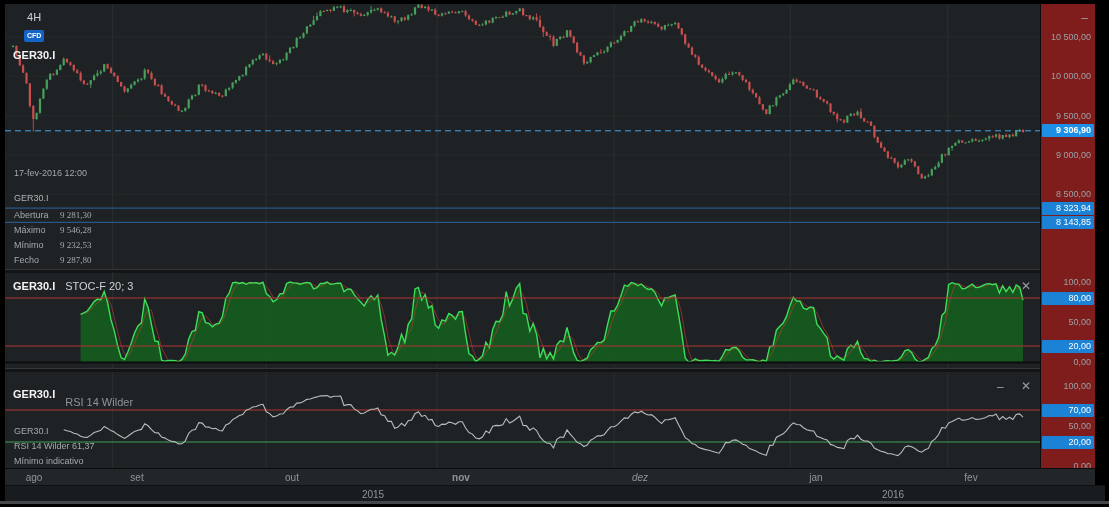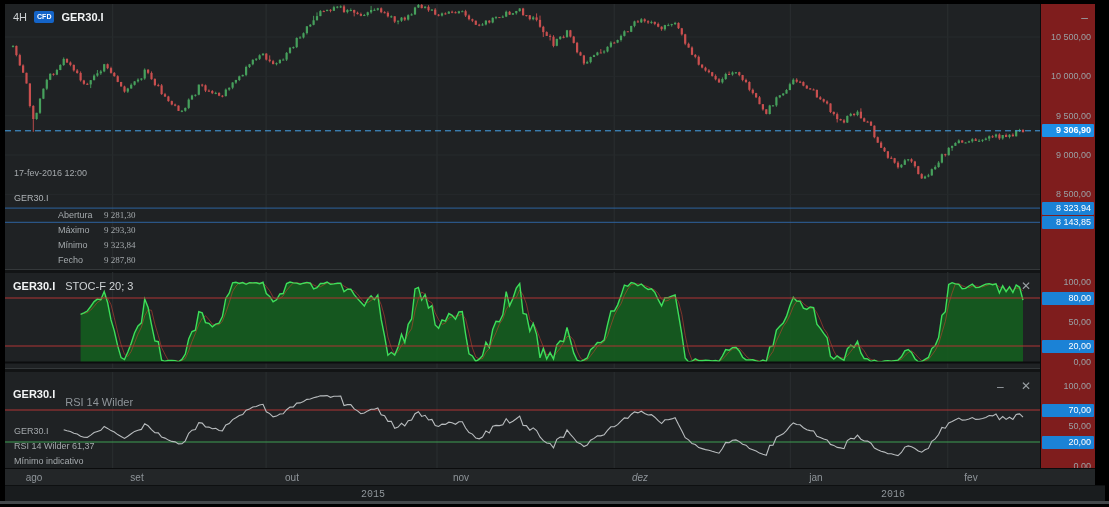--- a/index.html
+++ b/index.html
@@ -11,39 +11,39 @@
   #plot-stoch{top:268px;height:96px;}
   #plot-rsi{top:368px;height:96px;}
   .divider{position:absolute;left:0;width:1090px;height:3px;background:#121415;border-top:1px solid #34383a;}
   #div1{top:265px;} #div2{top:364px;}
   #axis{position:absolute;right:0;top:0;width:54px;height:464px;background:#7f1d1d;border-left:1px solid #0b0c0d;}
   .tick{position:absolute;right:4px;font-size:9px;color:#9aa0a4;line-height:10px;white-space:nowrap;}
   .badge{position:absolute;left:1px;right:1px;font-size:9px;line-height:13px;color:#fff;
          background:#1b82d6;text-align:right;padding-right:3px;border-radius:1px;}
   .badge.current{background:#1e8fe6;font-weight:bold;}
   #month-row{position:absolute;left:0;top:464px;width:1090px;height:17px;background:#232628;border-top:1px solid #0b0c0d;}
-  #year-row{position:absolute;left:0;top:481px;width:1100px;height:16px;background:#191c1e;border-top:1px solid #0e1011;font-family:Liberation Mono, monospace;}
+  #year-row{position:absolute;left:0;top:481px;width:1100px;height:16px;background:#191c1e;border-top:1px solid #0e1011;}
   .month-label,.year-label{position:absolute;top:3px;font-size:10px;color:#8f959a;transform:translateX(-50%);white-space:nowrap;text-align:right;}
-  #hdr-main{position:absolute;left:8px;top:7px;display:flex;align-items:center;gap:7px;}
+  #hdr-main{position:absolute;left:8px;top:7px;display:flex;align-items:center;gap:7px;flex-direction:column;}
   #hdr-main .interval{font-size:11px;color:#cfd3d5;}
   .cfd{background:#1464c8;color:#fff;font-size:7px;font-weight:bold;padding:2px 3px;border-radius:2px;line-height:8px;}
   .sym{font-size:11px;font-weight:bold;color:#f2f4f5;}
   .ind-name{font-size:11px;color:#cfd3d5;}
   .ind-name.dim{color:#8f959a;margin-top:16px;}
   .panel-hdr{position:absolute;left:8px;display:flex;align-items:center;gap:10px;}
   #hdr-stoch{top:276px;} #hdr-rsi{top:376px;}
   .winbtn{position:absolute;font-size:12px;color:#9aa0a4;cursor:pointer;line-height:12px;}
   #btn-min-main{right:7px;top:8px;}
   #btn-close-stoch{left:1016px;top:276px;}
   #btn-min-rsi{left:992px;top:377px;}
   #btn-close-rsi{left:1016px;top:376px;}
   #tooltip{position:absolute;left:9px;top:162px;font-size:9px;color:#a4a9ac;line-height:15px;}
   #tooltip .dt{margin-bottom:10px;}
   #tooltip .tsym{margin-bottom:2px;color:#aeb3b6;}
-  .trow{display:flex;margin-left:44px;} .trow .lab{width:46px;} .trow .val{text-align:left;font-family:Liberation Serif, serif;}
+  .trow{display:flex;} .trow .lab{width:46px;} .trow .val{text-align:left;font-family:Liberation Serif, serif;}
   #rsi-legend{position:absolute;left:9px;top:420px;font-size:9px;color:#a4a9ac;line-height:15px;}
   #scrollbar{position:absolute;left:0;top:501px;width:1109px;height:3px;background:#44484b;}
   svg{display:block;}
 </style>
 </head>
 <body>
 
 <div id="shell">
 
   <div class="plot" id="plot-main">
@@ -416,21 +416,21 @@
       <span class="tick" style="top: 417px;">50,00</span>
       <span class="tick" style="top: 457px;">0,00</span>
       <span class="badge" style="top: 399.5px;">70,00</span>
       <span class="badge" style="top: 431.5px;">20,00</span>
     </div>
 
   <div id="month-row">
       <span class="month-label" style="left: 29px;">ago</span>
       <span class="month-label" style="left: 132px;">set</span>
       <span class="month-label" style="left: 287px;">out</span>
-      <span class="month-label" style="left: 456px;">nov</span>
+      <span class="month-label" style="left: 456px; font-weight: bold;">nov</span>
       <span class="month-label" style="left: 635px; font-style: italic;">dez</span>
       <span class="month-label" style="left: 811px;">jan</span>
       <span class="month-label" style="left: 966px;">fev</span>
     </div>
   <div id="year-row">
       <span class="year-label" style="left: 368px;">2015</span>
       <span class="year-label" style="left: 888px;">2016</span>
     </div>
 
   <div id="hdr-main">
@@ -442,25 +442,25 @@
 
   <div id="tooltip">
     <div class="dt">17-fev-2016 12:00</div>
     <div class="tsym">GER30.I</div>
     <div class="trow">
       <span class="lab">Abertura</span>
       <span class="val">9 281,30</span>
     </div>
     <div class="trow">
       <span class="lab">Máximo</span>
-      <span class="val">9 293,30</span>
+      <span class="val">9 546,28</span>
     </div>
     <div class="trow">
       <span class="lab">Mínimo</span>
-      <span class="val">9 323,84</span>
+      <span class="val">9 232,53</span>
     </div>
     <div class="trow">
       <span class="lab">Fecho</span>
       <span class="val">9 287,80</span>
     </div>
   </div>
 
   <div class="panel-hdr" id="hdr-stoch">
     <span class="sym">GER30.I</span>
     <span class="ind-name">STOC-F 20; 3</span>

